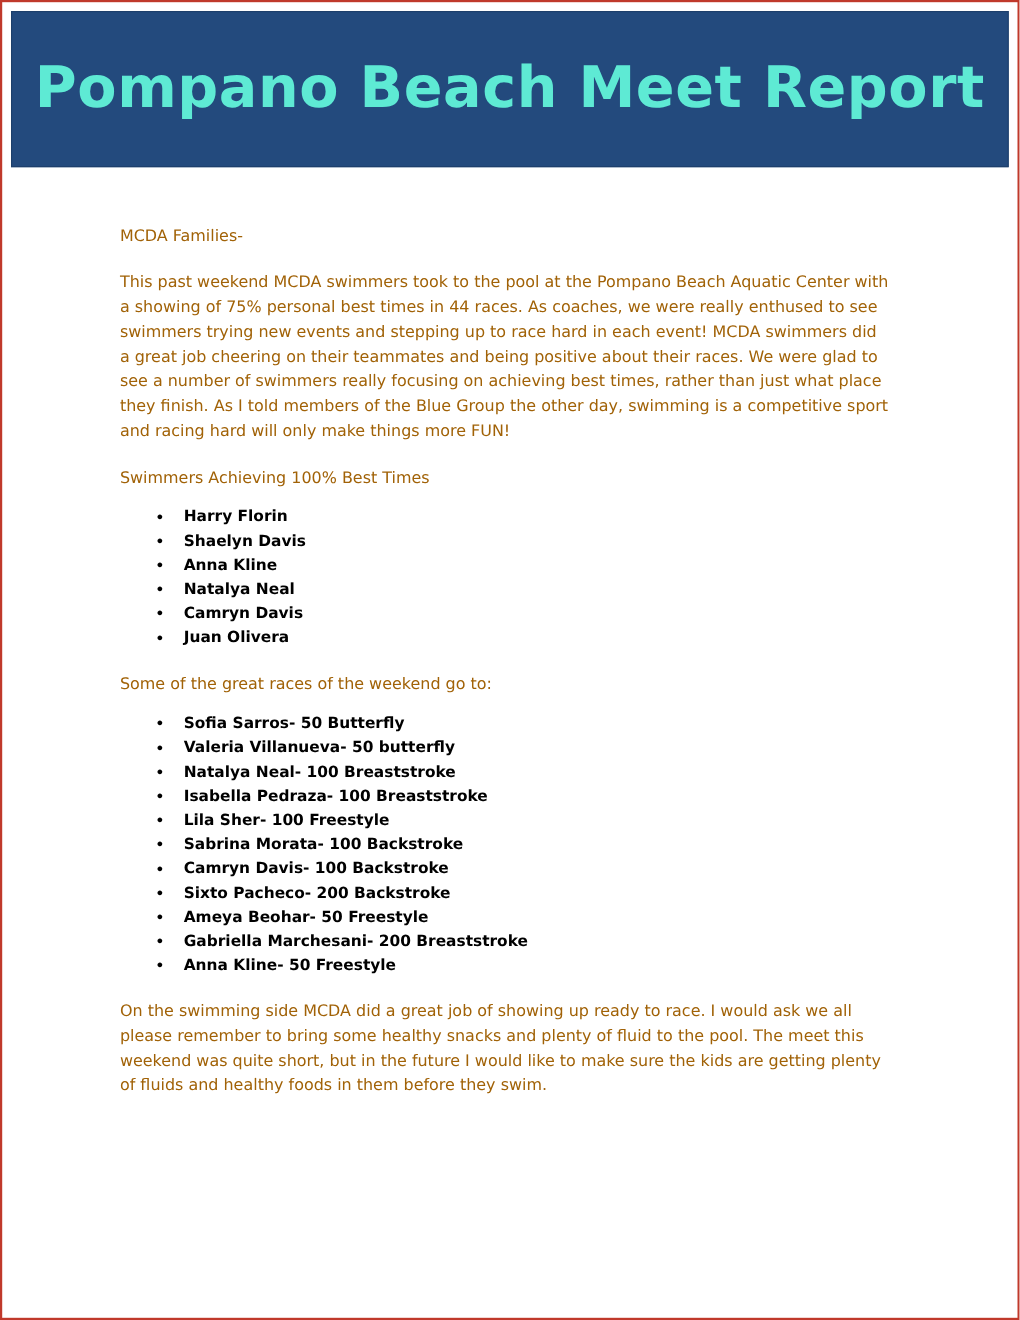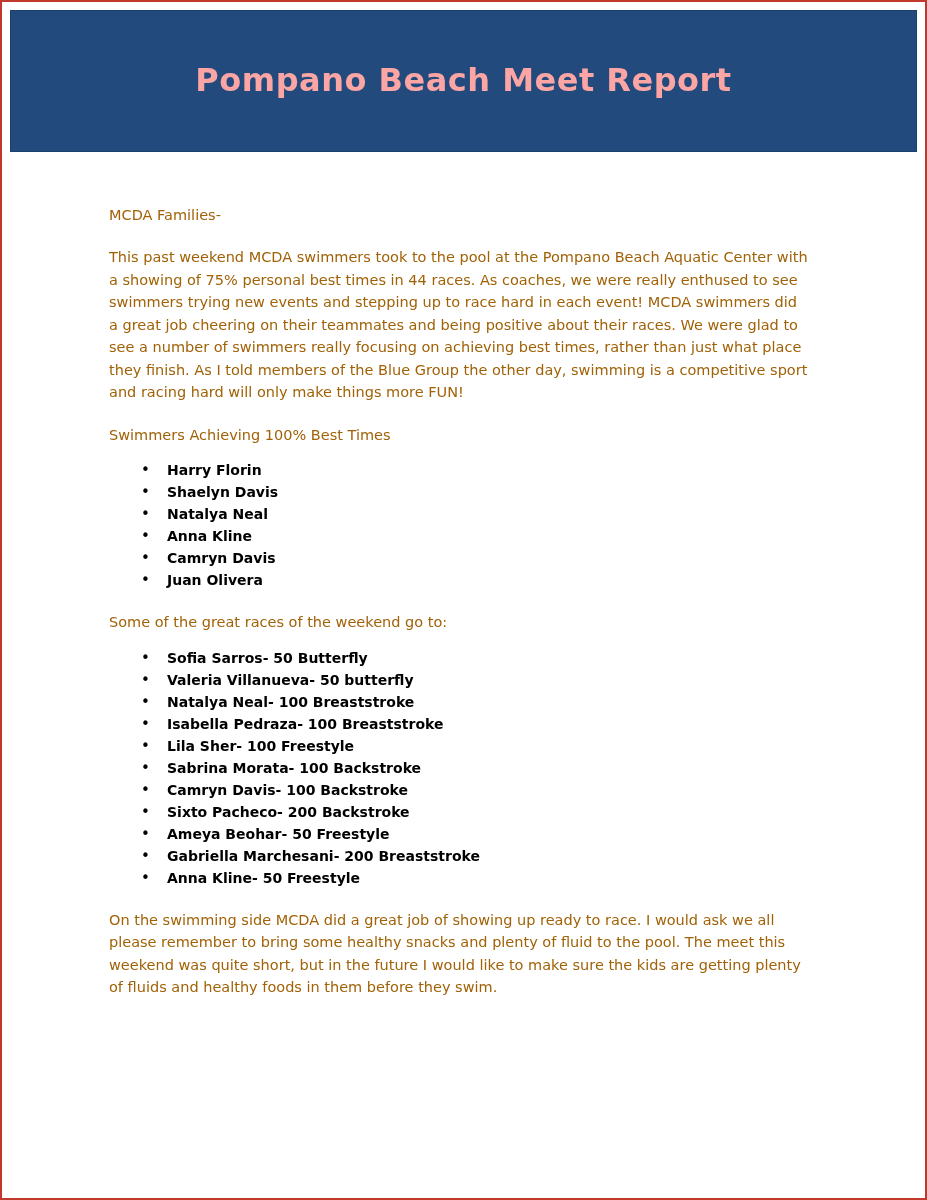--- a/index.html
+++ b/index.html
@@ -26,22 +26,22 @@
   .banner {
     margin: 8px 8px 0 8px;
     height: 140px;
     background: #234a7d;
     border: 1px solid #1d3f6b;
     display: flex;
     align-items: center;
     justify-content: center;
   }
   .banner-title {
-    color: #fca5a5;
-    font-size: 32px;
+    color: #5eead4;
+    font-size: 52px;
     font-weight: bold;
     letter-spacing: 0.5px;
     font-family: "DejaVu Sans", "Liberation Sans", sans-serif;
     text-align: center;
     line-height: 1.1;
   }
   .content {
     padding: 52px 115px 0 107px;
   }
   p.para {
@@ -90,22 +90,22 @@
 
     <p class="para">MCDA Families-</p>
 
     <p class="para">This past weekend MCDA swimmers took to the pool at the Pompano Beach Aquatic Center with a showing of 75% personal best times in 44 races.  As coaches, we were really enthused to see swimmers trying new events and stepping up to race hard in each event! MCDA swimmers did a great job cheering on their teammates and being positive about their races. We were glad to see a number of swimmers really focusing on achieving best times, rather than just what place they finish. As I told members of the Blue Group the other day, swimming is a competitive sport and racing hard will only make things more FUN!</p>
 
     <p class="para tight">Swimmers Achieving 100% Best Times</p>
 
     <ul class="bullets">
       <li>Harry Florin</li>
       <li>Shaelyn Davis</li>
+      <li>Anna Kline</li>
       <li>Natalya Neal</li>
-      <li>Anna Kline</li>
       <li>Camryn Davis</li>
       <li>Juan Olivera</li>
     </ul>
 
     <p class="para tight spacer-top">Some of the great races of the weekend go to:</p>
 
     <ul class="bullets">
       <li>Sofia Sarros- 50 Butterfly</li>
       <li>Valeria Villanueva- 50 butterfly</li>
       <li>Natalya Neal- 100 Breaststroke</li>

